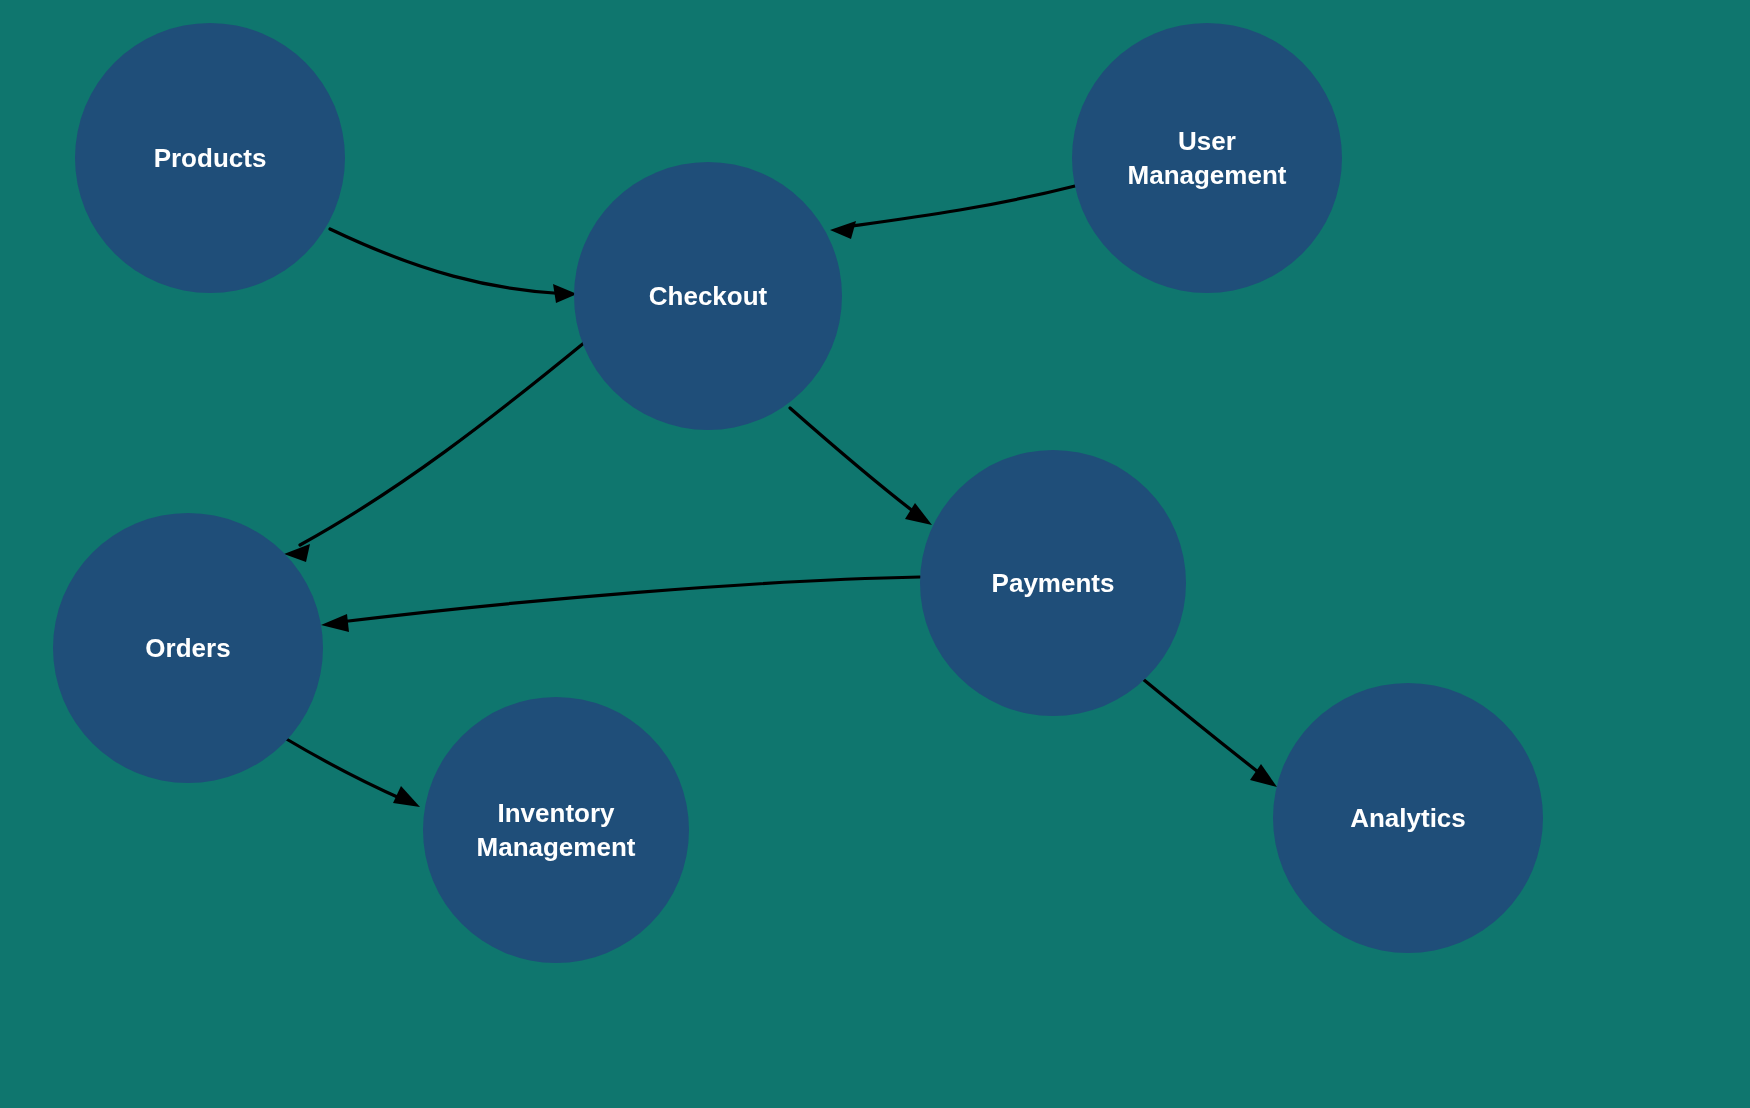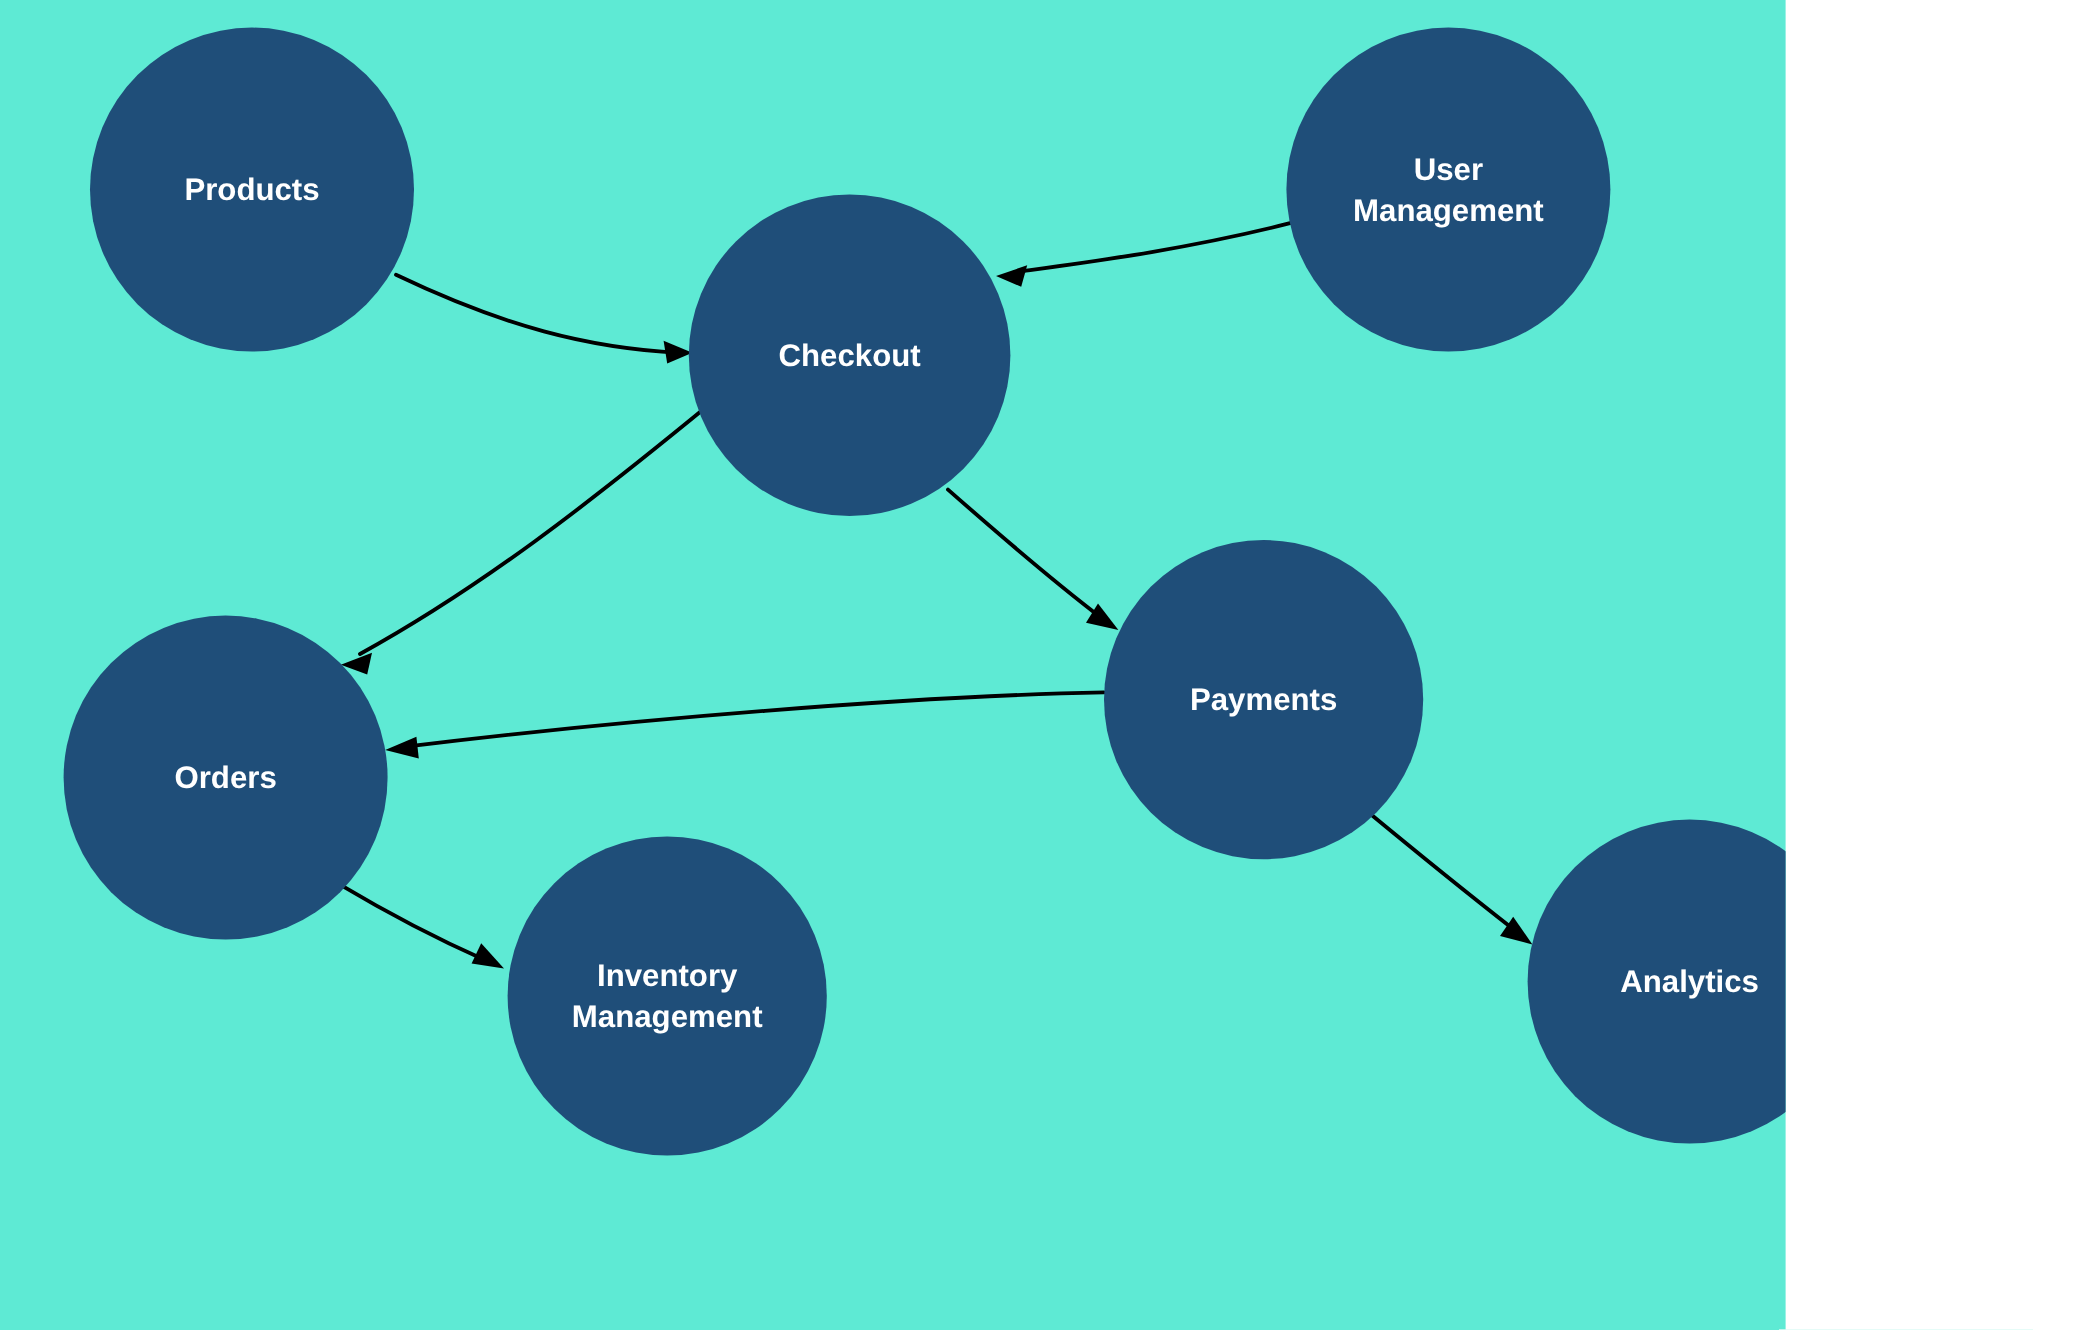--- a/index.html
+++ b/index.html
@@ -2,23 +2,23 @@
 <html><head>
 <meta charset="utf-8">
 <style>
   html, body {
     margin: 0;
     padding: 0;
     background: #ffffff;
   }
   #canvas-wrap {
     position: relative;
-    width: 1488px;
+    width: 1750px;
     height: 1108px;
-    background: #5eead4;
+    background: #0f766e;
     overflow: hidden;
     font-family: "Liberation Sans", "DejaVu Sans", sans-serif;
   }
   #graph-svg {
     position: absolute;
     left: 0;
     top: 0;
     width: 1750px;
     height: 1108px;
   }

